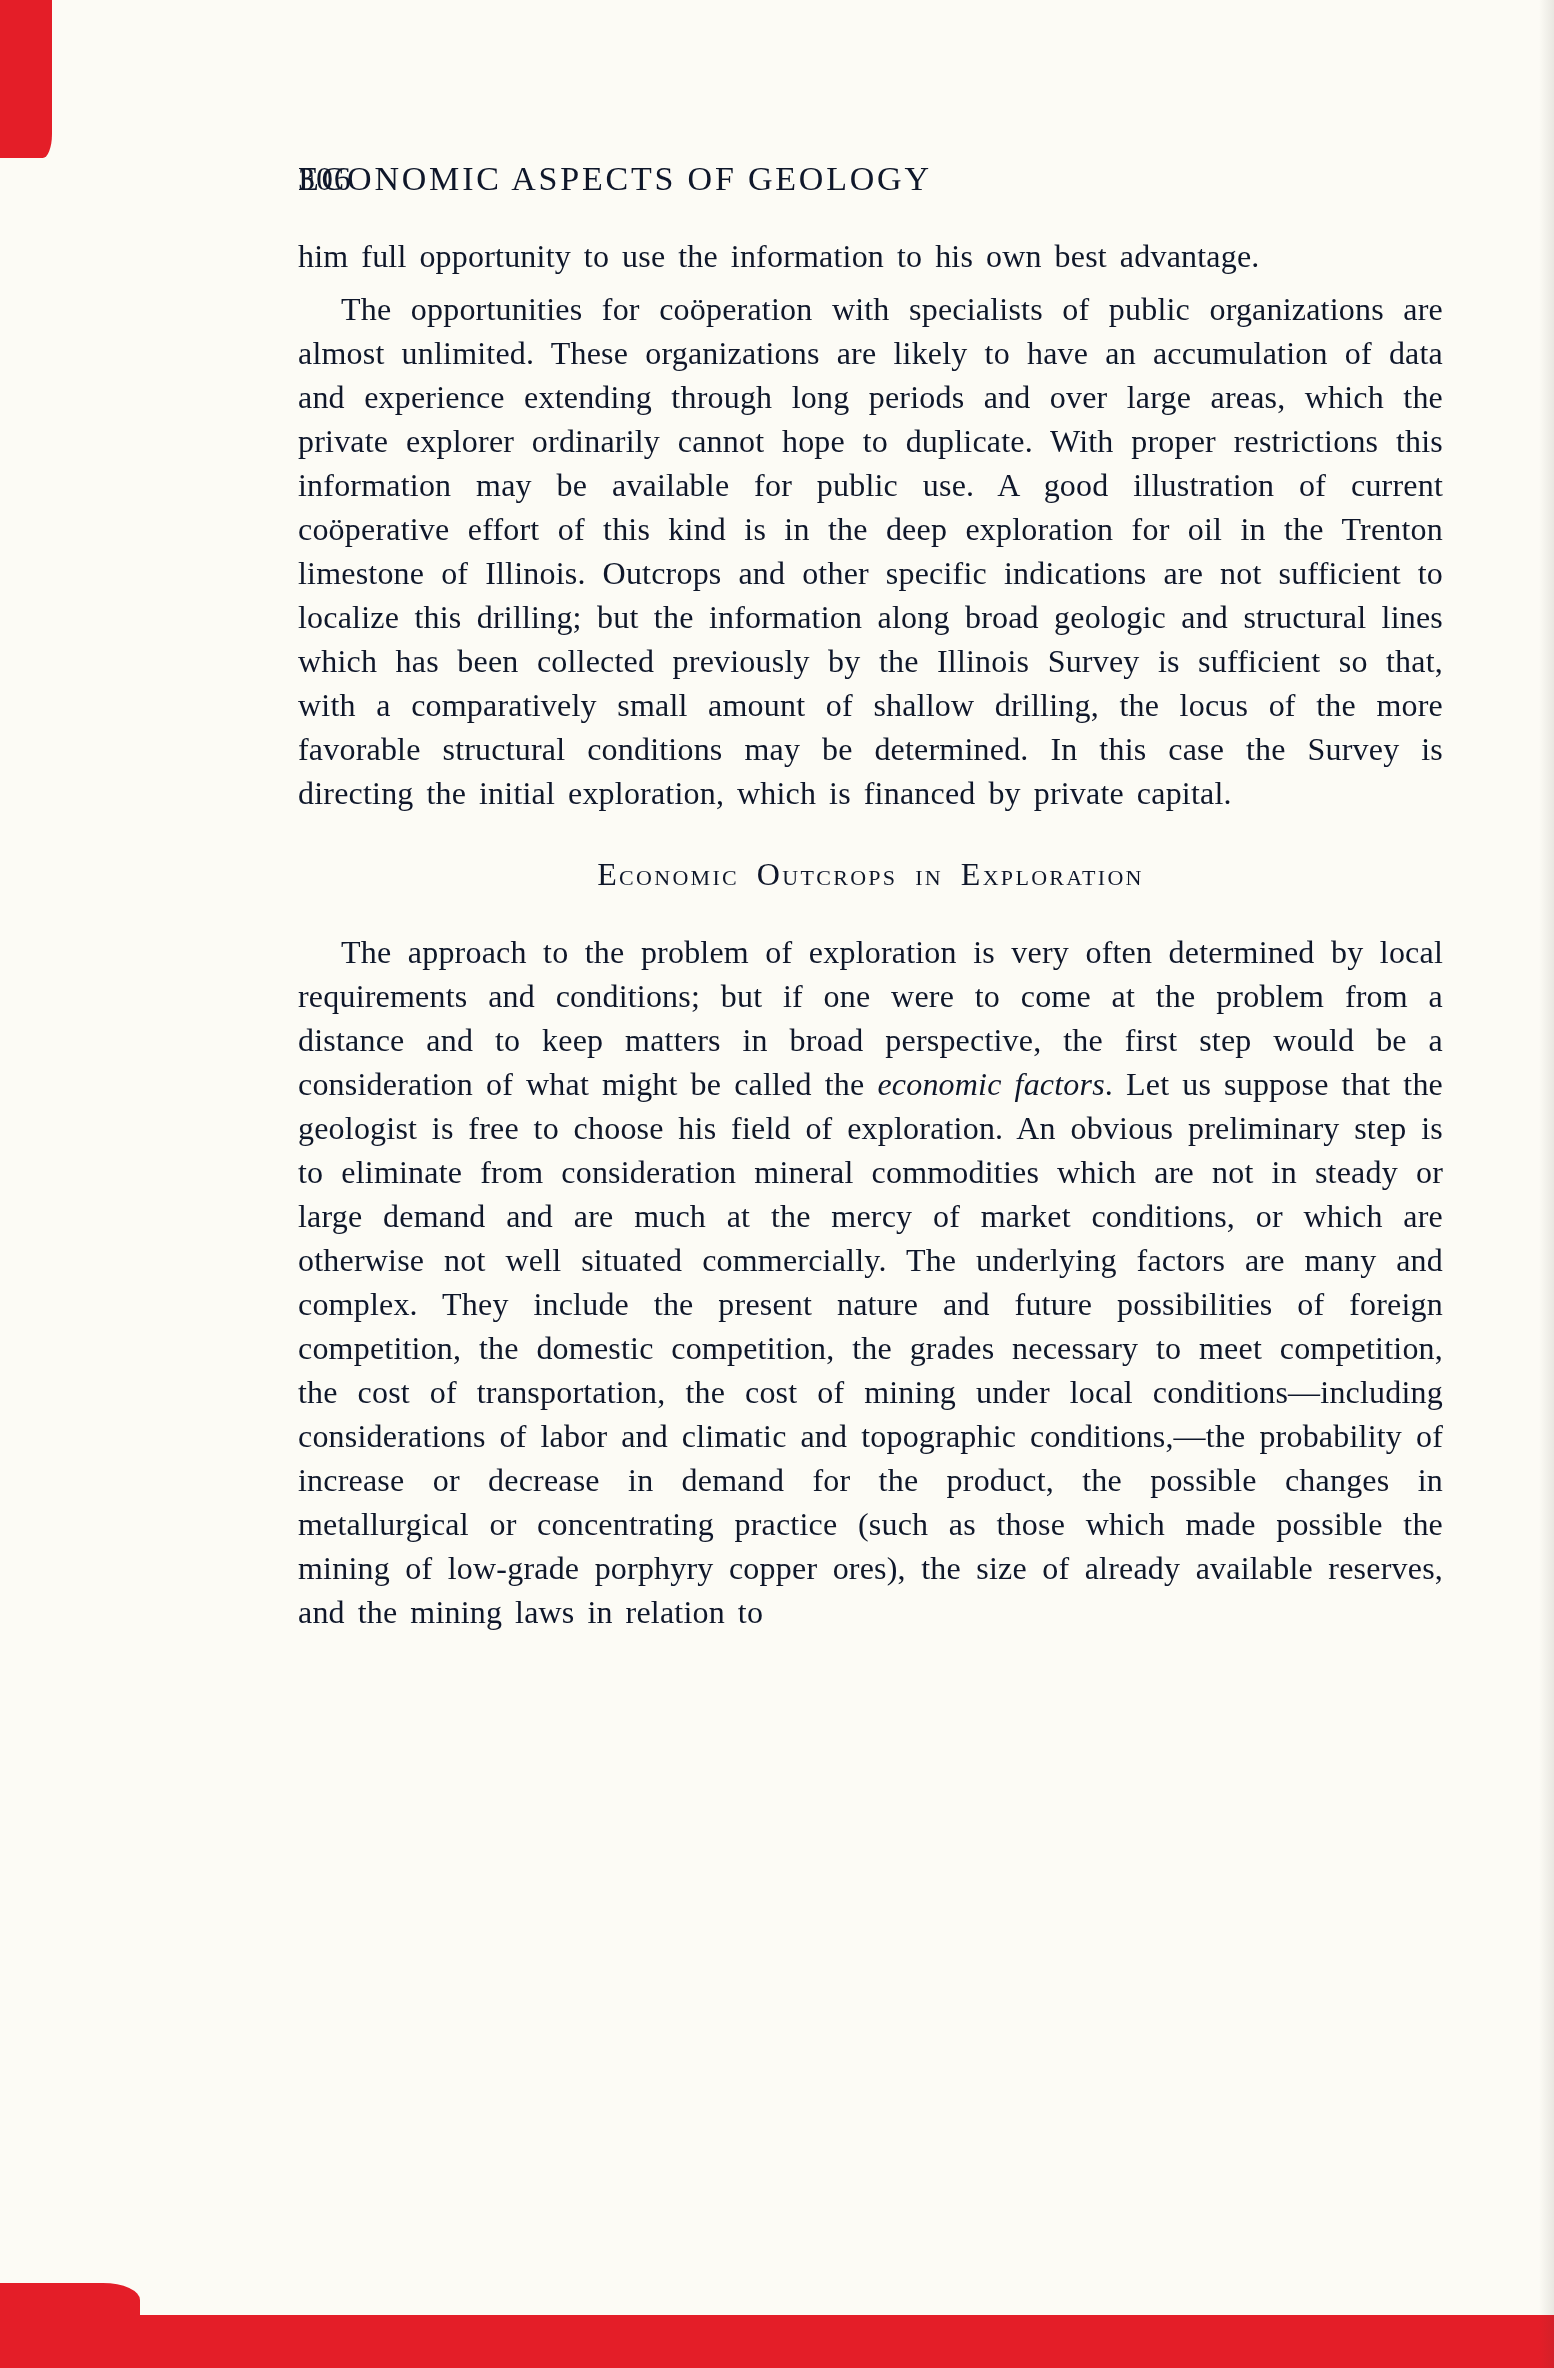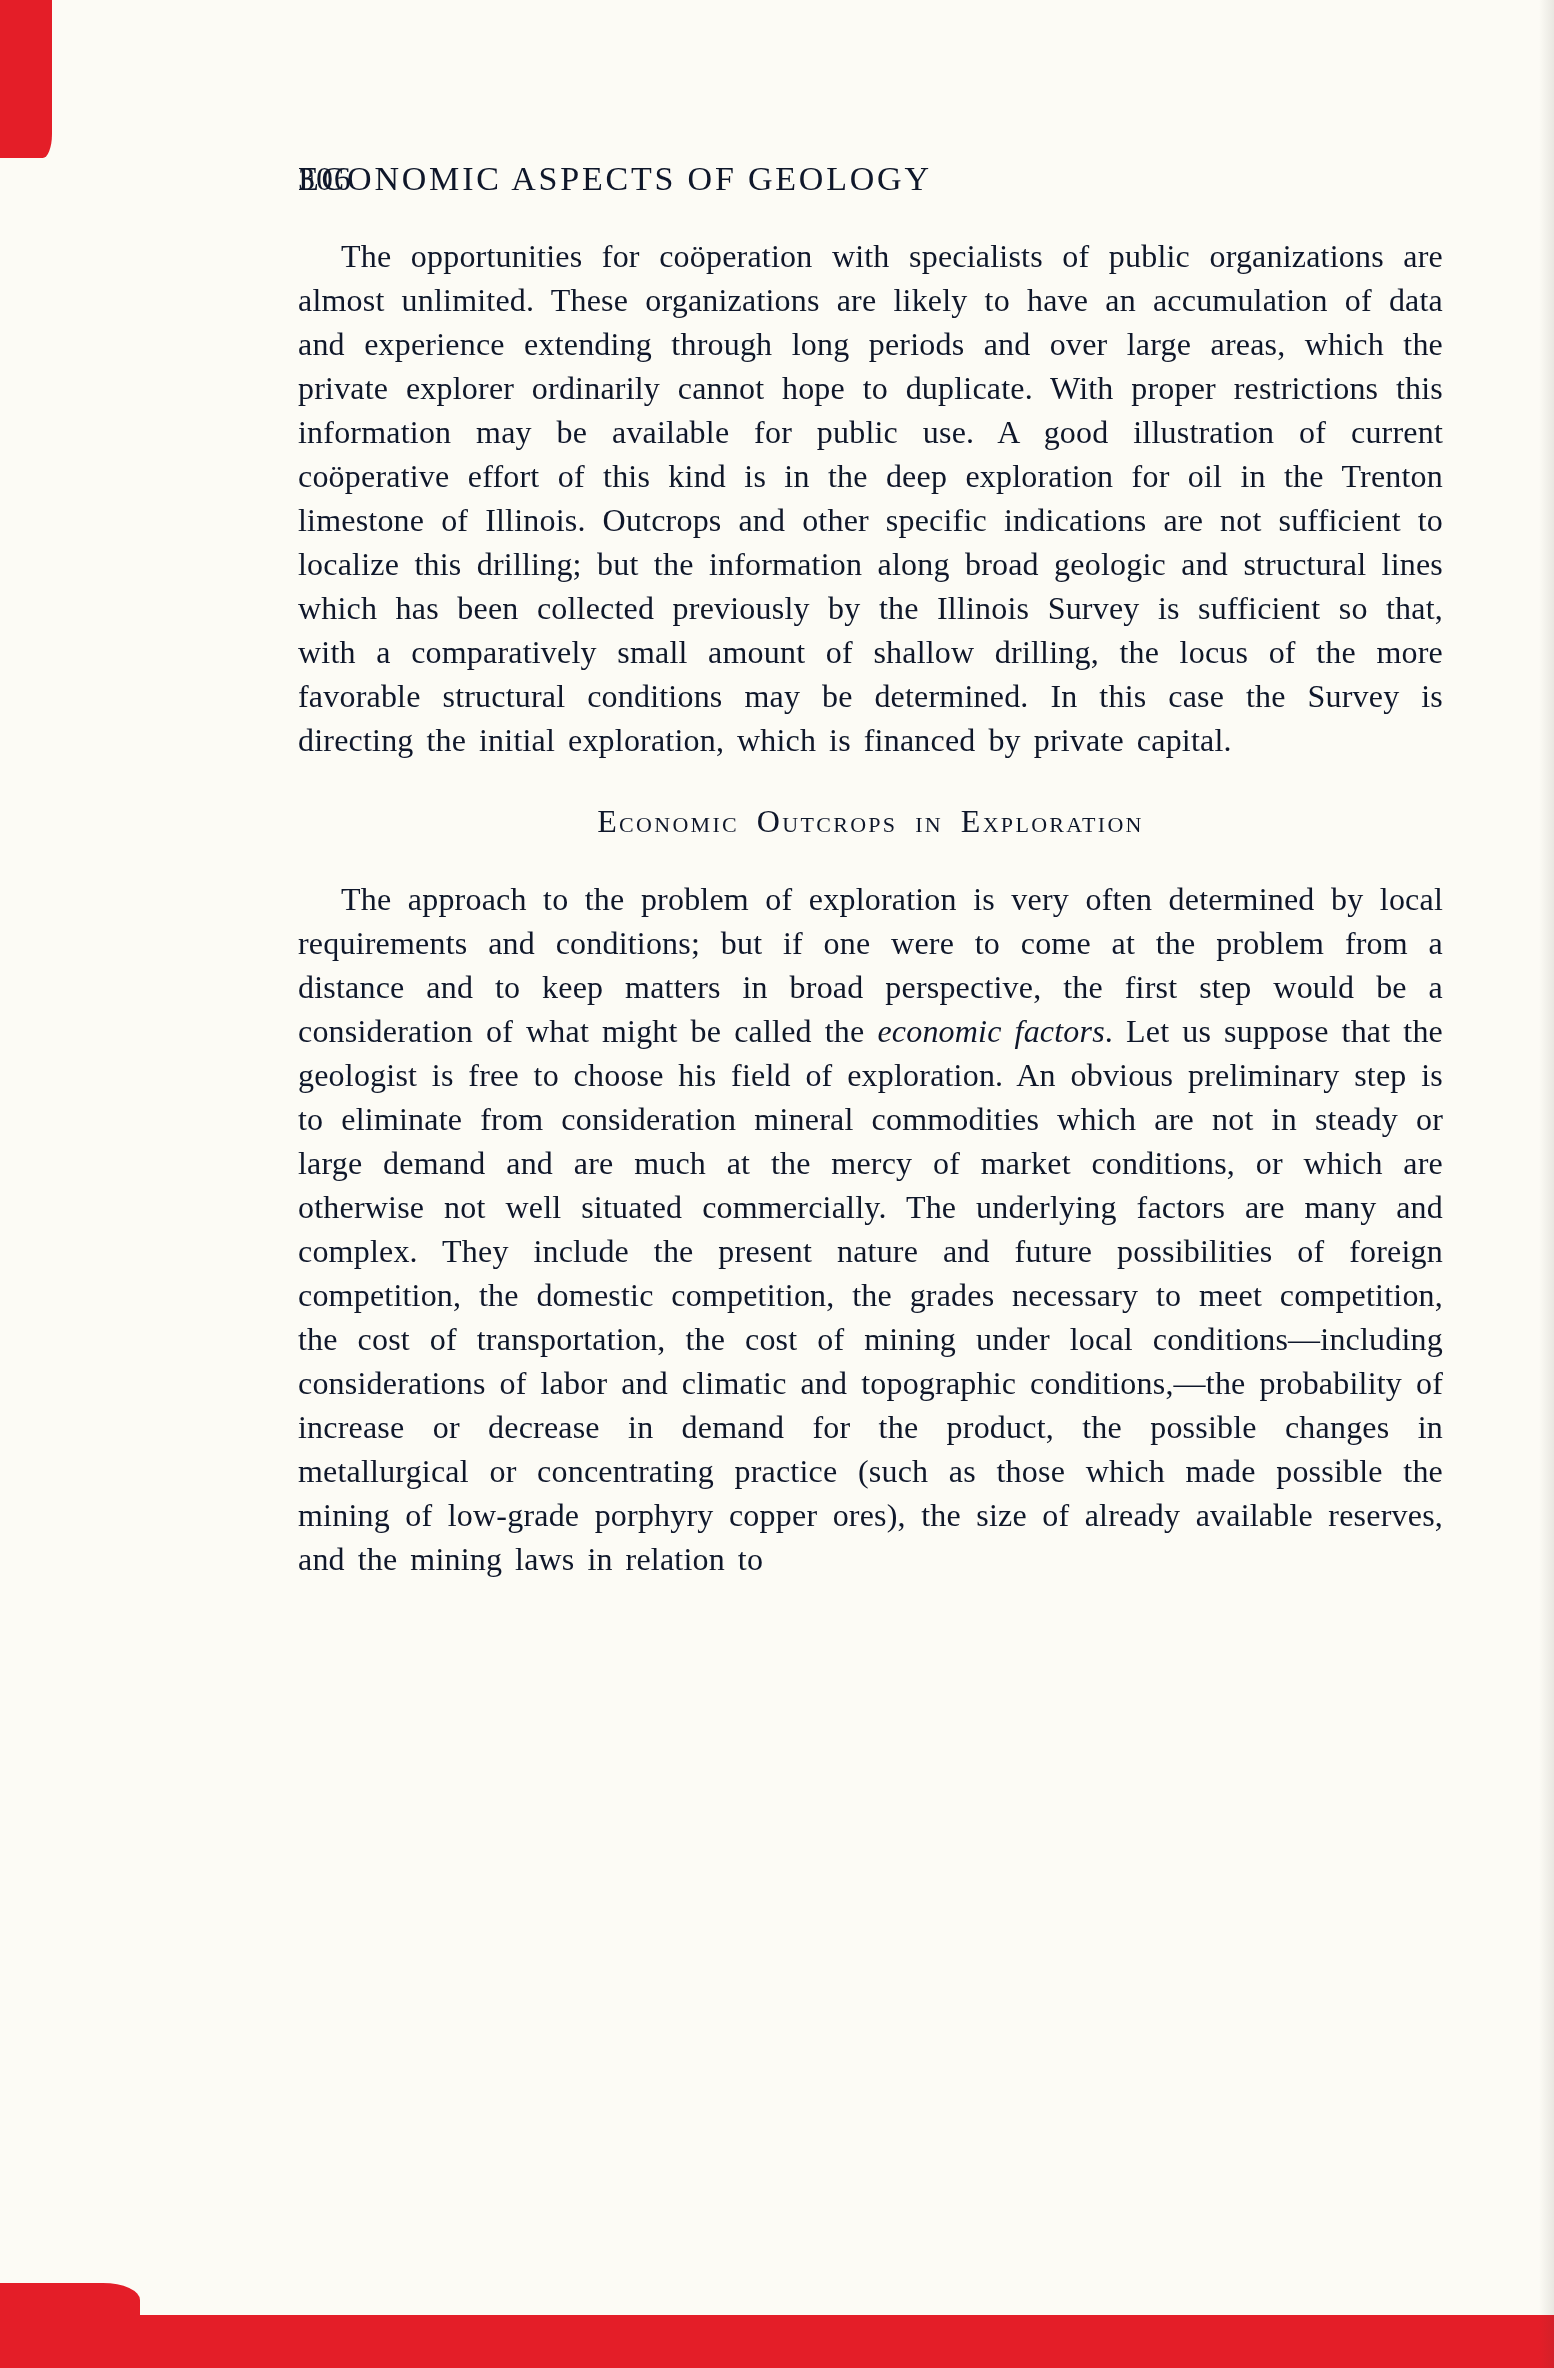--- a/index.html
+++ b/index.html
@@ -102,20 +102,21 @@
   <div class="red-strip red-bottom" style="background: rgb(228, 30, 40);"></div>
   <div class="red-strip red-bottom-left" style="background: rgb(228, 30, 40);"></div>
 
   <div class="content">
     <div class="header">
       <span class="page-number">306</span>
       <span class="running-title">ECONOMIC ASPECTS OF GEOLOGY</span>
     </div>
 
     <div class="body-blocks" id="body-blocks">
+        <p class="para"><span>him full opportunity to use the information to his own best advantage.</span></p>
         <p class="para indent"><span>The opportunities for coöperation with specialists of public organizations are almost unlimited.  These organizations are likely to have an accumulation of data and experience extending through long periods and over large areas, which the private explorer ordinarily cannot hope to duplicate.  With proper restrictions this information may be available for public use.  A good illustration of current coöperative effort of this kind is in the deep exploration for oil in the Trenton limestone of Illinois.  Outcrops and other specific indications are not sufficient to localize this drilling; but the information along broad geologic and structural lines which has been collected previously by the Illinois Survey is sufficient so that, with a comparatively small amount of shallow drilling, the locus of the more favorable structural conditions may be determined.  In this case the Survey is directing the initial exploration, which is financed by private capital.</span></p>
         <h2 class="section-heading">Economic Outcrops in Exploration</h2>
         <p class="para indent"><span>The approach to the problem of exploration is very often determined by local requirements and conditions; but if one were to come at the problem from a distance and to keep matters in broad perspective, the first step would be a consideration of what might be called the </span><span class="italic">economic factors</span><span>.  Let us suppose that the geologist is free to choose his field of exploration.  An obvious preliminary step is to eliminate from consideration mineral commodities which are not in steady or large demand and are much at the mercy of market conditions, or which are otherwise not well situated commercially.  The underlying factors are many and complex.  They include the present nature and future possibilities of foreign competition, the domestic competition, the grades necessary to meet competition, the cost of transportation, the cost of mining under local conditions—including considerations of labor and climatic and topographic conditions,—the probability of increase or decrease in demand for the product, the possible changes in metallurgical or concentrating practice (such as those which made possible the mining of low-grade porphyry copper ores), the size of already available reserves, and the mining laws in relation to</span></p>
       </div>
   </div>
 
 </div>
 
 
 </body></html>

